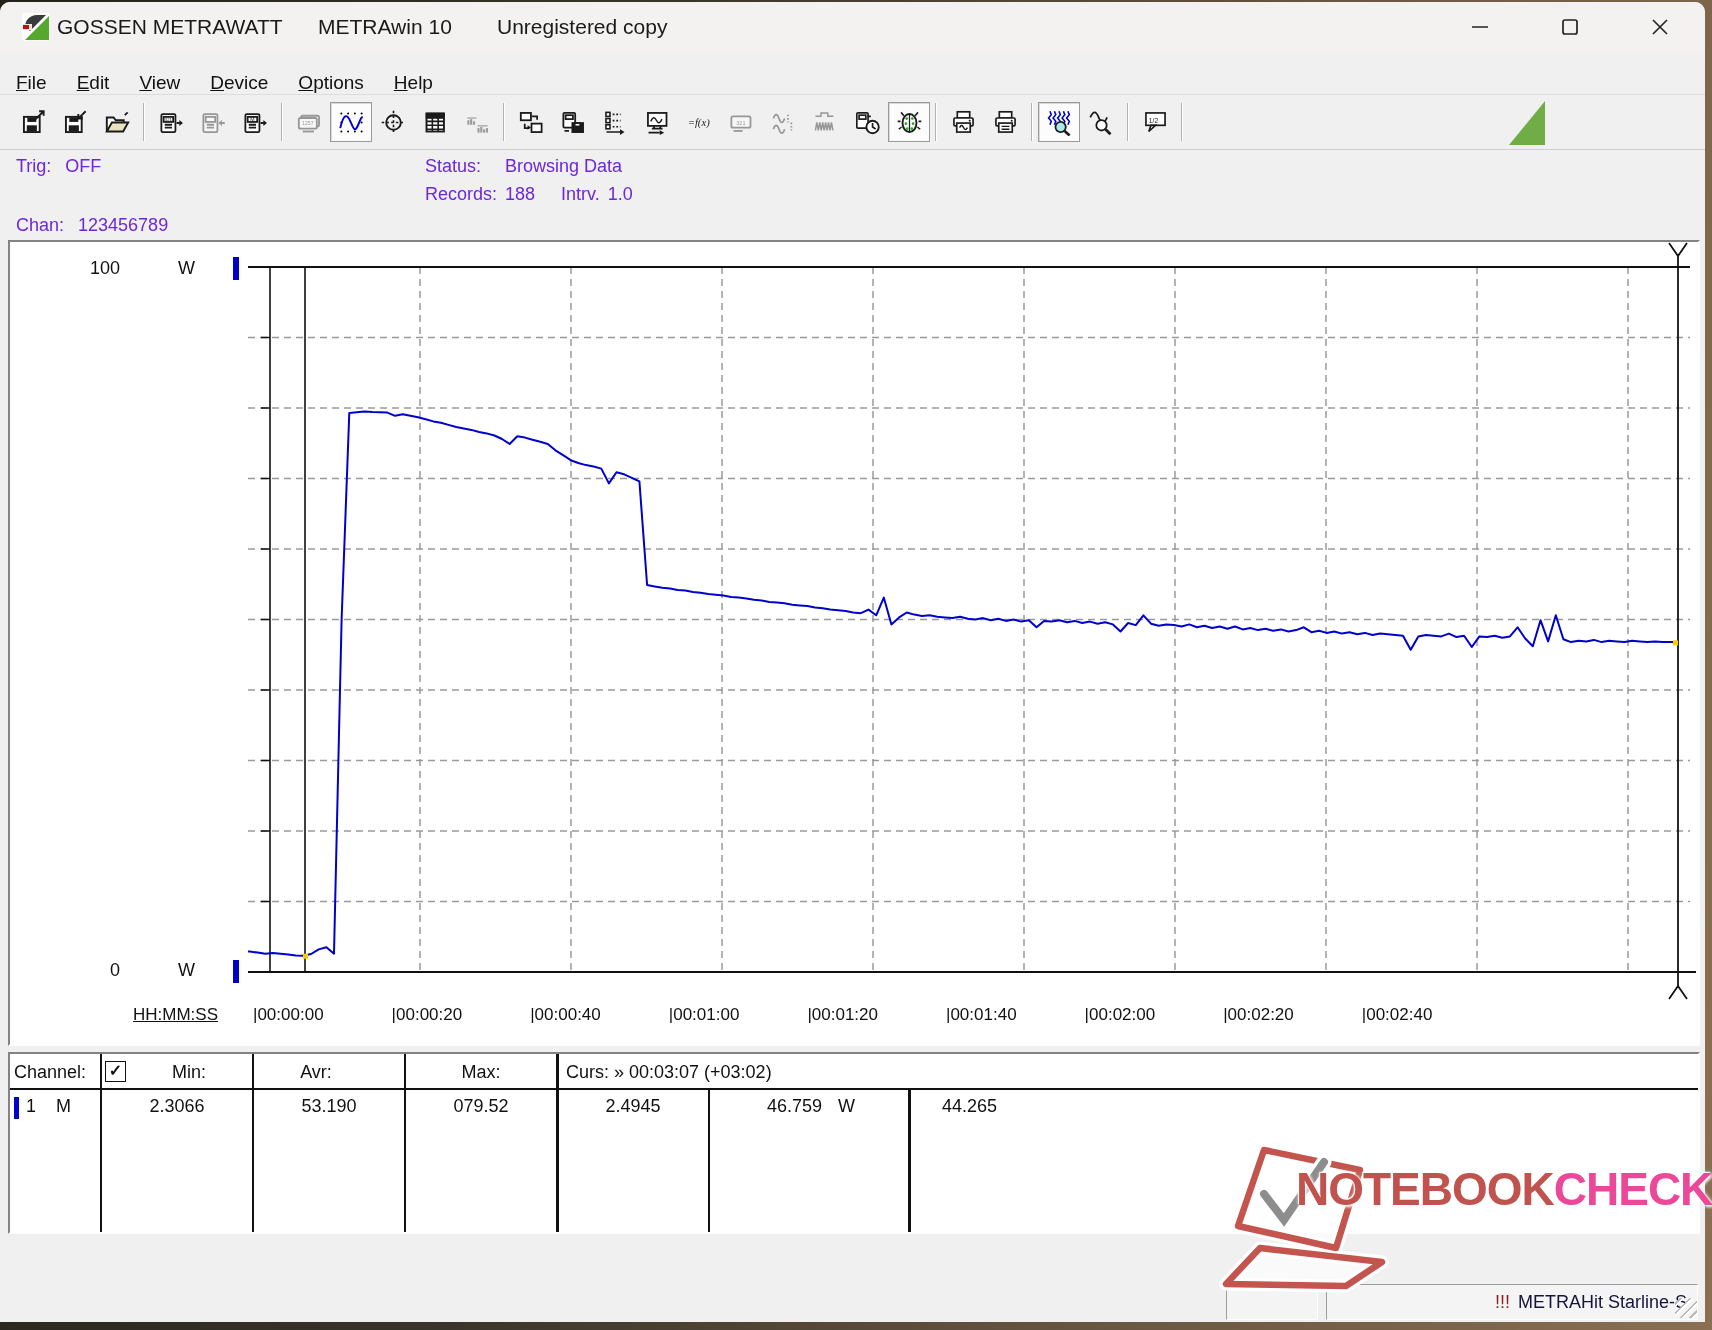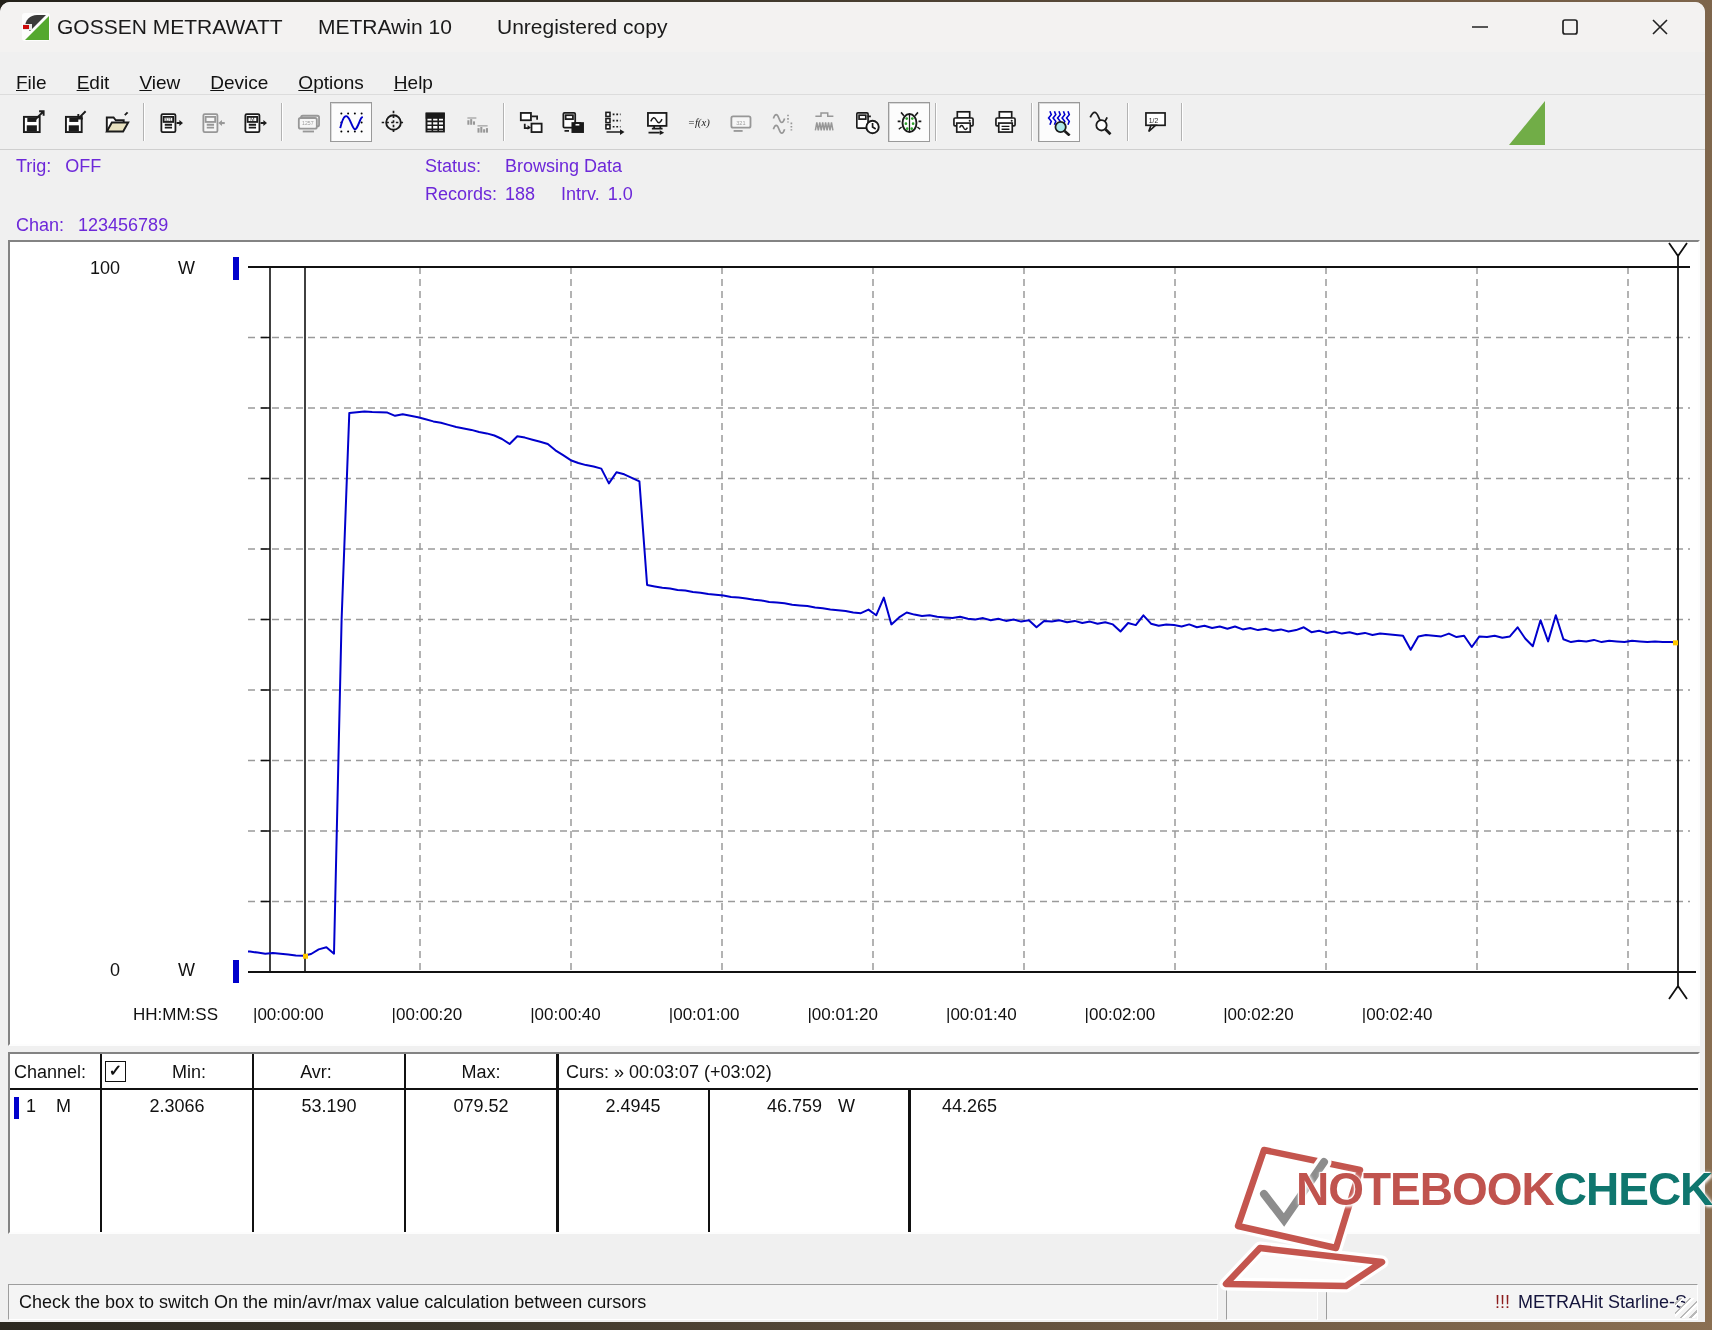--- a/index.html
+++ b/index.html
@@ -60,21 +60,21 @@
   #sbar-right{justify-content:flex-end;}
   #sbar-right .prefix{color:#8c1d1d;margin-right:8px;}
   #sbar-right .devname{color:#14143c;}
   #resize-grip{position:absolute;right:8px;top:1296px;width:22px;height:20px;
     background:repeating-linear-gradient(135deg,transparent 0 3px,#b9b9b9 3px 5px,#fff 5px 7px);}
   
   #watermark{position:absolute;left:1212px;top:1136px;width:345px;height:190px;z-index:60;pointer-events:none;}
   #wm-text{position:absolute;left:84px;top:26px;font-size:46px;font-weight:800;letter-spacing:-1px;
     text-shadow:0 0 2px #fff,0 0 4px #fff,2px 2px 3px rgba(255,255,255,.95),-1px -1px 1px #fff;}
   #wm-text .p1{color:#c0534e;}
-  #wm-text .p2{color:#0f766e;}
+  #wm-text .p2{color:#ec4899;}
 </style>
 </head>
 <body>
 
 <div id="win">
 
   <div id="titlebar">
     <svg id="applogo" viewBox="0 0 28 28">
       <rect x="0" y="0" width="28" height="28" rx="3" fill="#fdfdfd"></rect>
       <polygon points="27,3 27,27 3,27" fill="#54a82e"></polygon>
@@ -461,21 +461,21 @@
       <path d="M1669 997 L1678 984 M1687 997 L1678 984" stroke="#111" stroke-width="1.8" fill="none"></path>
       <polyline points="248,949.6 250.0,949.6 257.6,950.6 265.3,951.7 272.9,951.0 280.5,951.7 288.2,952.4 295.8,953.4 303.5,953.7 311.1,952.0 318.7,947.4 326.4,945.3 334.0,951.7 341.6,617.5 349.3,410.9 356.9,410.2 364.5,409.4 372.2,409.9 379.8,410.2 387.4,410.6 395.1,413.8 402.7,412.3 410.4,413.8 418.0,415.2 425.6,417.3 433.3,419.4 440.9,420.8 448.5,422.9 456.2,425.0 463.8,426.4 471.4,427.9 479.1,430.0 486.7,431.4 494.4,433.5 502.0,437.0 509.6,442.0 517.3,434.2 524.9,435.6 532.5,437.7 540.2,439.8 547.8,442.0 555.4,448.3 563.1,453.2 570.7,458.2 578.3,461.0 586.0,463.1 593.6,464.5 601.3,466.6 608.9,481.4 616.5,470.2 624.2,472.3 631.8,475.8 639.4,479.3 647.1,583.0 654.7,584.4 662.3,585.8 670.0,586.5 677.6,587.9 685.3,588.6 692.9,590.0 700.5,590.7 708.2,592.1 715.8,592.8 723.4,593.5 731.1,594.9 738.7,595.6 746.3,596.4 754.0,597.8 761.6,598.5 769.2,599.9 776.9,600.6 784.5,601.3 792.2,602.7 799.8,603.4 807.4,604.1 815.1,605.5 822.7,606.2 830.3,607.6 838.0,608.3 845.6,609.0 853.2,610.5 860.9,611.2 868.5,607.6 876.2,613.3 883.8,595.6 891.4,622.4 899.1,615.4 906.7,610.5 914.3,612.6 922.0,614.0 929.6,613.3 937.2,614.7 944.9,615.4 952.5,616.1 960.1,614.7 967.8,616.8 975.4,617.5 983.1,616.1 990.7,618.2 998.3,616.8 1006.0,618.9 1013.6,617.5 1021.2,619.6 1028.9,618.2 1036.5,625.3 1044.1,618.9 1051.8,619.6 1059.4,618.2 1067.1,620.3 1074.7,618.9 1082.3,621.0 1090.0,619.6 1097.6,621.7 1105.2,620.3 1112.9,622.4 1120.5,629.5 1128.1,621.0 1135.8,623.1 1143.4,613.3 1151.0,621.7 1158.7,623.8 1166.3,622.4 1174.0,623.1 1181.6,624.5 1189.2,622.4 1196.9,625.3 1204.5,623.8 1212.1,626.0 1219.8,624.5 1227.4,626.7 1235.0,624.5 1242.7,627.4 1250.3,626.0 1258.0,628.1 1265.6,626.7 1273.2,628.8 1280.9,627.4 1288.5,629.5 1296.1,628.1 1303.8,625.3 1311.4,630.2 1319.0,628.8 1326.7,630.9 1334.3,629.5 1341.9,631.6 1349.6,630.2 1357.2,632.3 1364.9,630.9 1372.5,633.0 1380.1,631.6 1387.8,632.3 1395.4,633.0 1403.0,633.7 1410.7,647.8 1418.3,634.4 1425.9,633.0 1433.6,633.7 1441.2,634.4 1448.9,631.6 1456.5,635.1 1464.1,633.7 1471.8,645.0 1479.4,634.4 1487.0,635.1 1494.7,633.7 1502.3,635.8 1509.9,634.4 1517.6,625.3 1525.2,636.5 1532.8,644.3 1540.5,618.2 1548.1,639.4 1555.8,613.3 1563.4,637.2 1571.0,640.1 1578.7,638.7 1586.3,639.4 1593.9,637.9 1601.6,640.1 1609.2,638.7 1616.8,639.4 1624.5,640.1 1632.1,638.7 1639.8,639.4 1647.4,640.1 1655.0,639.4 1662.7,640.1 1670.3,640.1 1677.9,640.3" fill="none" stroke="#0000cc" stroke-width="2" stroke-linejoin="round"></polyline>
       <rect x="303" y="951.73847" width="5" height="5" fill="#ffc800"></rect>
       <rect x="1673" y="638.34905" width="5" height="5" fill="#ffc800"></rect>
     </svg>
 
   <div class="axis-label" style="left:62px;top:256px;width:58px;text-align:right;">100</div>
   <div class="axis-label" style="left:178px;top:256px;">W</div>
   <div class="axis-label" style="left:62px;top:958px;width:58px;text-align:right;">0</div>
   <div class="axis-label" style="left:178px;top:958px;">W</div>
-  <div class="axis-label" style="left:133px;top:1003px;font-size:17px;">HH:MM:SS</div>
+  <div class="axis-label" style="left:133px;top:1003px;font-size:17px;text-decoration:underline;">HH:MM:SS</div>
   <div id="tick-row">
       <div class="tick-label" style="left: 253px;">|00:00:00</div>
       <div class="tick-label" style="left: 391.6px;">|00:00:20</div>
       <div class="tick-label" style="left: 530.2px;">|00:00:40</div>
       <div class="tick-label" style="left: 668.8px;">|00:01:00</div>
       <div class="tick-label" style="left: 807.4px;">|00:01:20</div>
       <div class="tick-label" style="left: 946px;">|00:01:40</div>
       <div class="tick-label" style="left: 1084.6px;">|00:02:00</div>
       <div class="tick-label" style="left: 1223.2px;">|00:02:20</div>
       <div class="tick-label" style="left: 1361.8px;">|00:02:40</div>
@@ -501,21 +501,20 @@
   <div class="t-val" style="left:26px;">1</div>
   <div class="t-val" style="left:56px;">M</div>
   <div class="t-val" style="left:102px;width:150px;text-align:center;">2.3066</div>
   <div class="t-val" style="left:254px;width:150px;text-align:center;">53.190</div>
   <div class="t-val" style="left:406px;width:150px;text-align:center;">079.52</div>
   <div class="t-val" style="left:558px;width:150px;text-align:center;">2.4945</div>
   <div class="t-val" style="left:712px;width:110px;text-align:right;">46.759</div>
   <div class="t-val" style="left:838px;">W</div>
   <div class="t-val" style="left:942px;">44.265</div>
 
-  <div class="sbar-seg" style="left:8px;width:1210px;">Check the box to switch On the min/avr/max value calculation between cursors</div>
   <div class="sbar-seg" style="left:1226px;width:92px;"></div>
   <div class="sbar-seg" id="sbar-right" style="left:1326px;width:372px;">
     <span class="prefix">!!!</span>
     <span class="devname">METRAHit Starline-S</span>
   </div>
   <div id="resize-grip"></div>
 
 </div>
 
 <div id="watermark">

